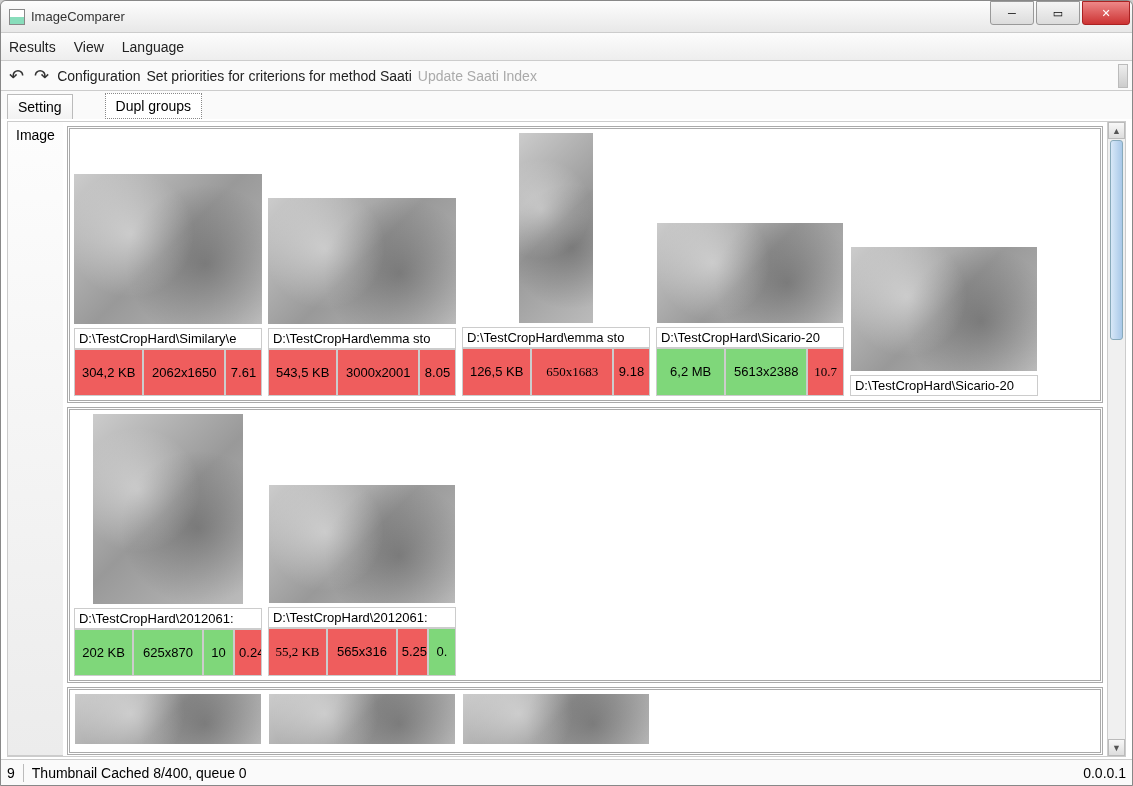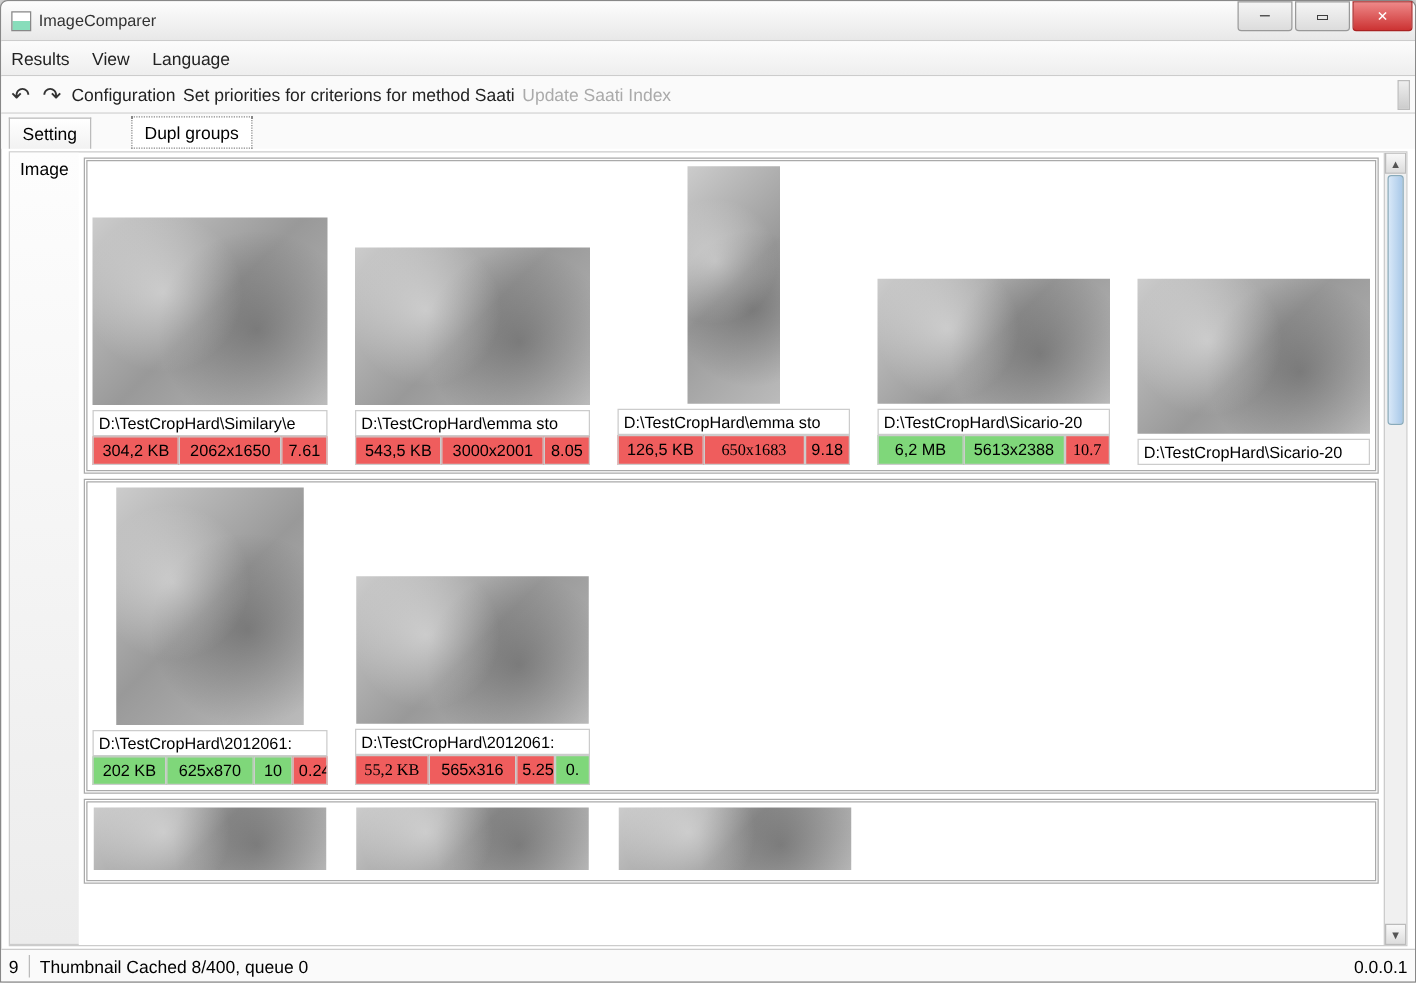--- a/index.html
+++ b/index.html
@@ -151,21 +151,21 @@
     display:flex; align-items:center; justify-content:center;
     font-size:9px; color:#555;
   }
   .scroll-arrow.up { top:0; }
   .scroll-arrow.down { bottom:0; }
   .group {
     border: 3px double #aaa;
     margin: 4px 22px 4px 4px;
     padding: 4px;
     display: flex;
-    gap: 22px;
+    gap: 6px;
     align-items: flex-end;
   }
   .item {
     width: 188px;
     display: flex;
     flex-direction: column;
     align-items: center;
   }
   .thumb {
     background: linear-gradient(135deg,#ccc,#999,#bbb);
@@ -191,21 +191,21 @@
     overflow: hidden;
     text-overflow: clip;
   }
   .stats-row {
     width: 100%;
     display: flex;
     font-size: 13px;
   }
   .stat {
     border: 1px solid #ccc;
-    padding: 3px 4px;
+    padding: 15px 4px;
     white-space: nowrap;
     text-align: center;
     overflow: hidden;
   }
   .red { background: #ef5d5d; }
   .green { background: #7fd77a; }
   .statusbar {
     height: 26px;
     border-top: 1px solid #ccc;
     background: #fafafa;

